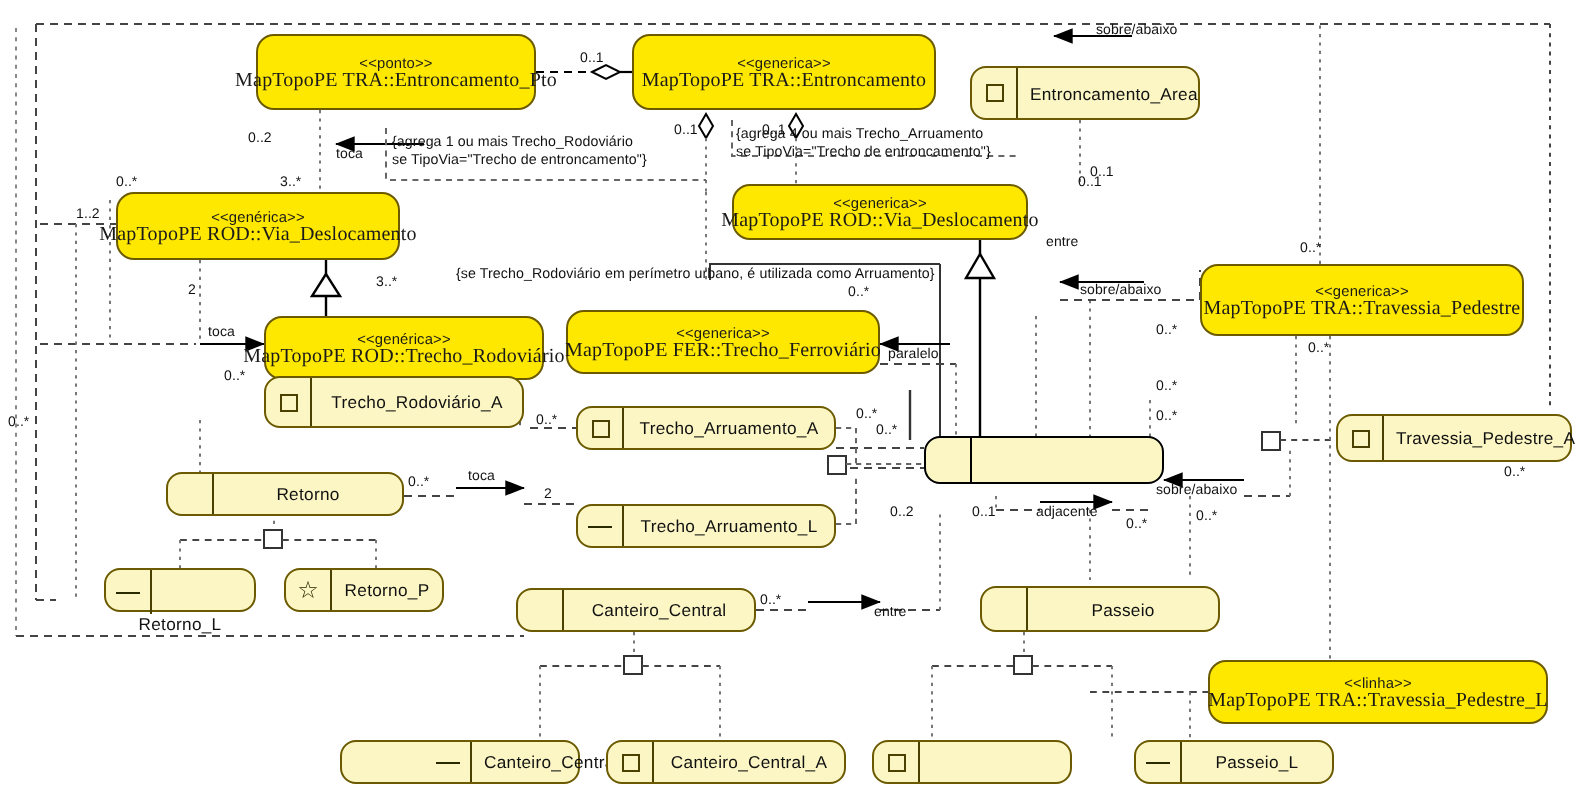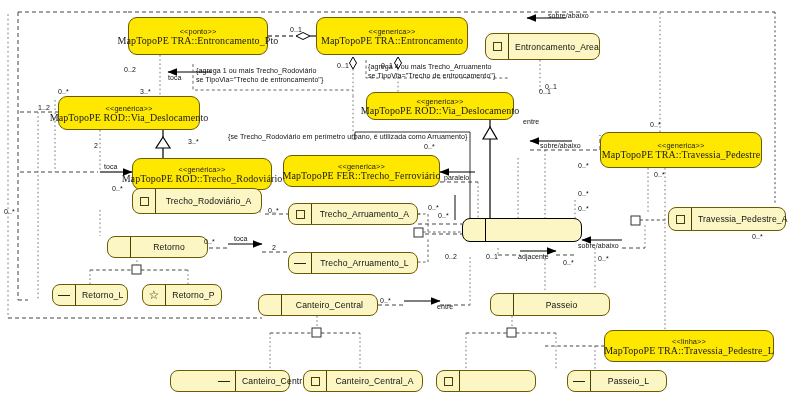--- a/index.html
+++ b/index.html
@@ -270,26 +270,26 @@
     <div class="icon"></div>
   </div>
 
   <div class="feat" style="left:668px;top:207px;width:118px;height:24px;">
     <div class="icon">
         <div class="sq"></div>
       </div>
     <div class="lbl">Travessia_Pedestre_A</div>
   </div>
 
-  <div class="feat" style="left:83px;top:236px;width:101px;height:22px;margin-left:24px;">
+  <div class="feat" style="left:83px;top:236px;width:119px;height:22px;">
     <div class="icon"></div>
     <div class="lbl">Retorno</div>
   </div>
 
-  <div class="feat" style="left:52px;top:284px;width:76px;height:22px;">
+  <div class="feat" style="left:52px;top:284px;width:76px;height:22px;flex-direction:column;">
     <div class="icon">
         <div class="ln"></div>
       </div>
     <div class="lbl">Retorno_L</div>
   </div>
 
   <div class="feat" style="left:142px;top:284px;width:80px;height:22px;">
     <div class="icon">
         <div class="star">☆</div>
       </div>

